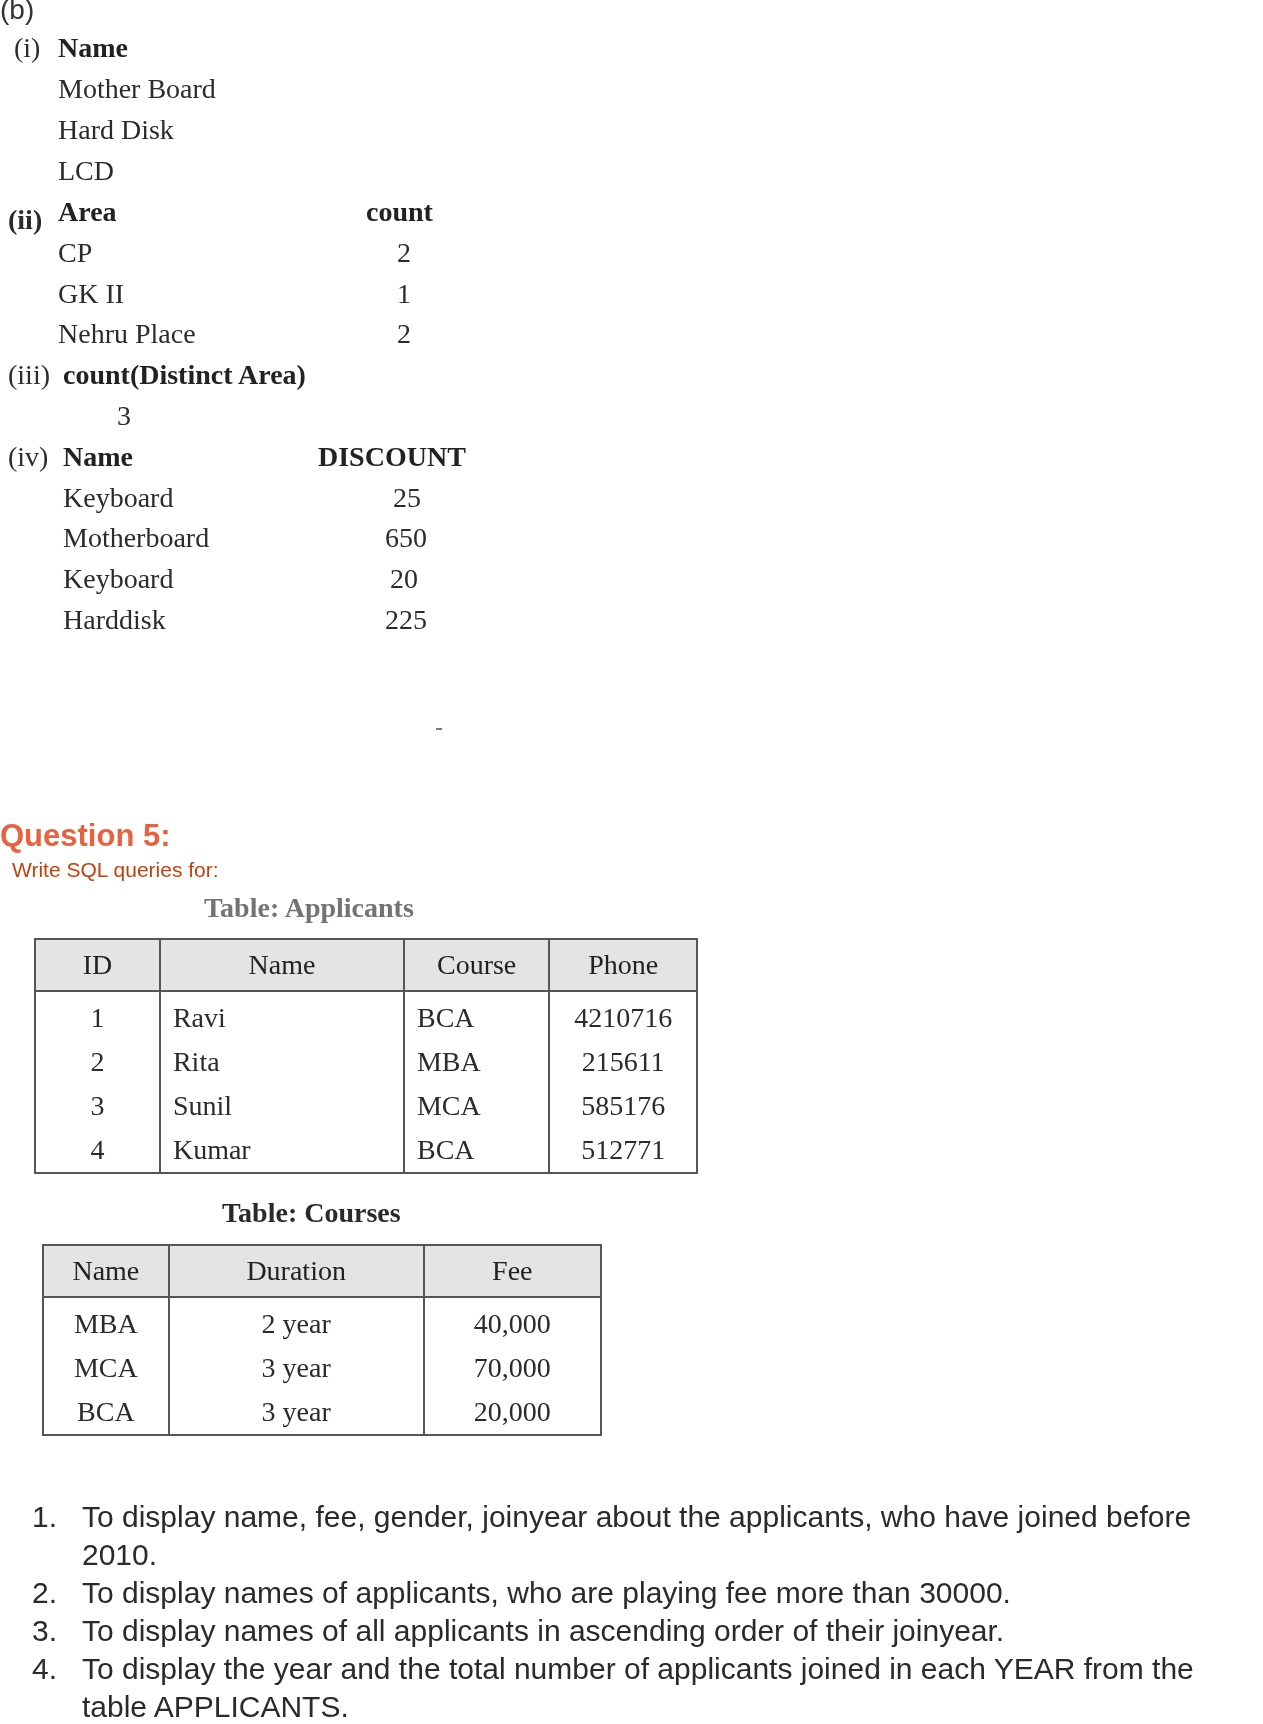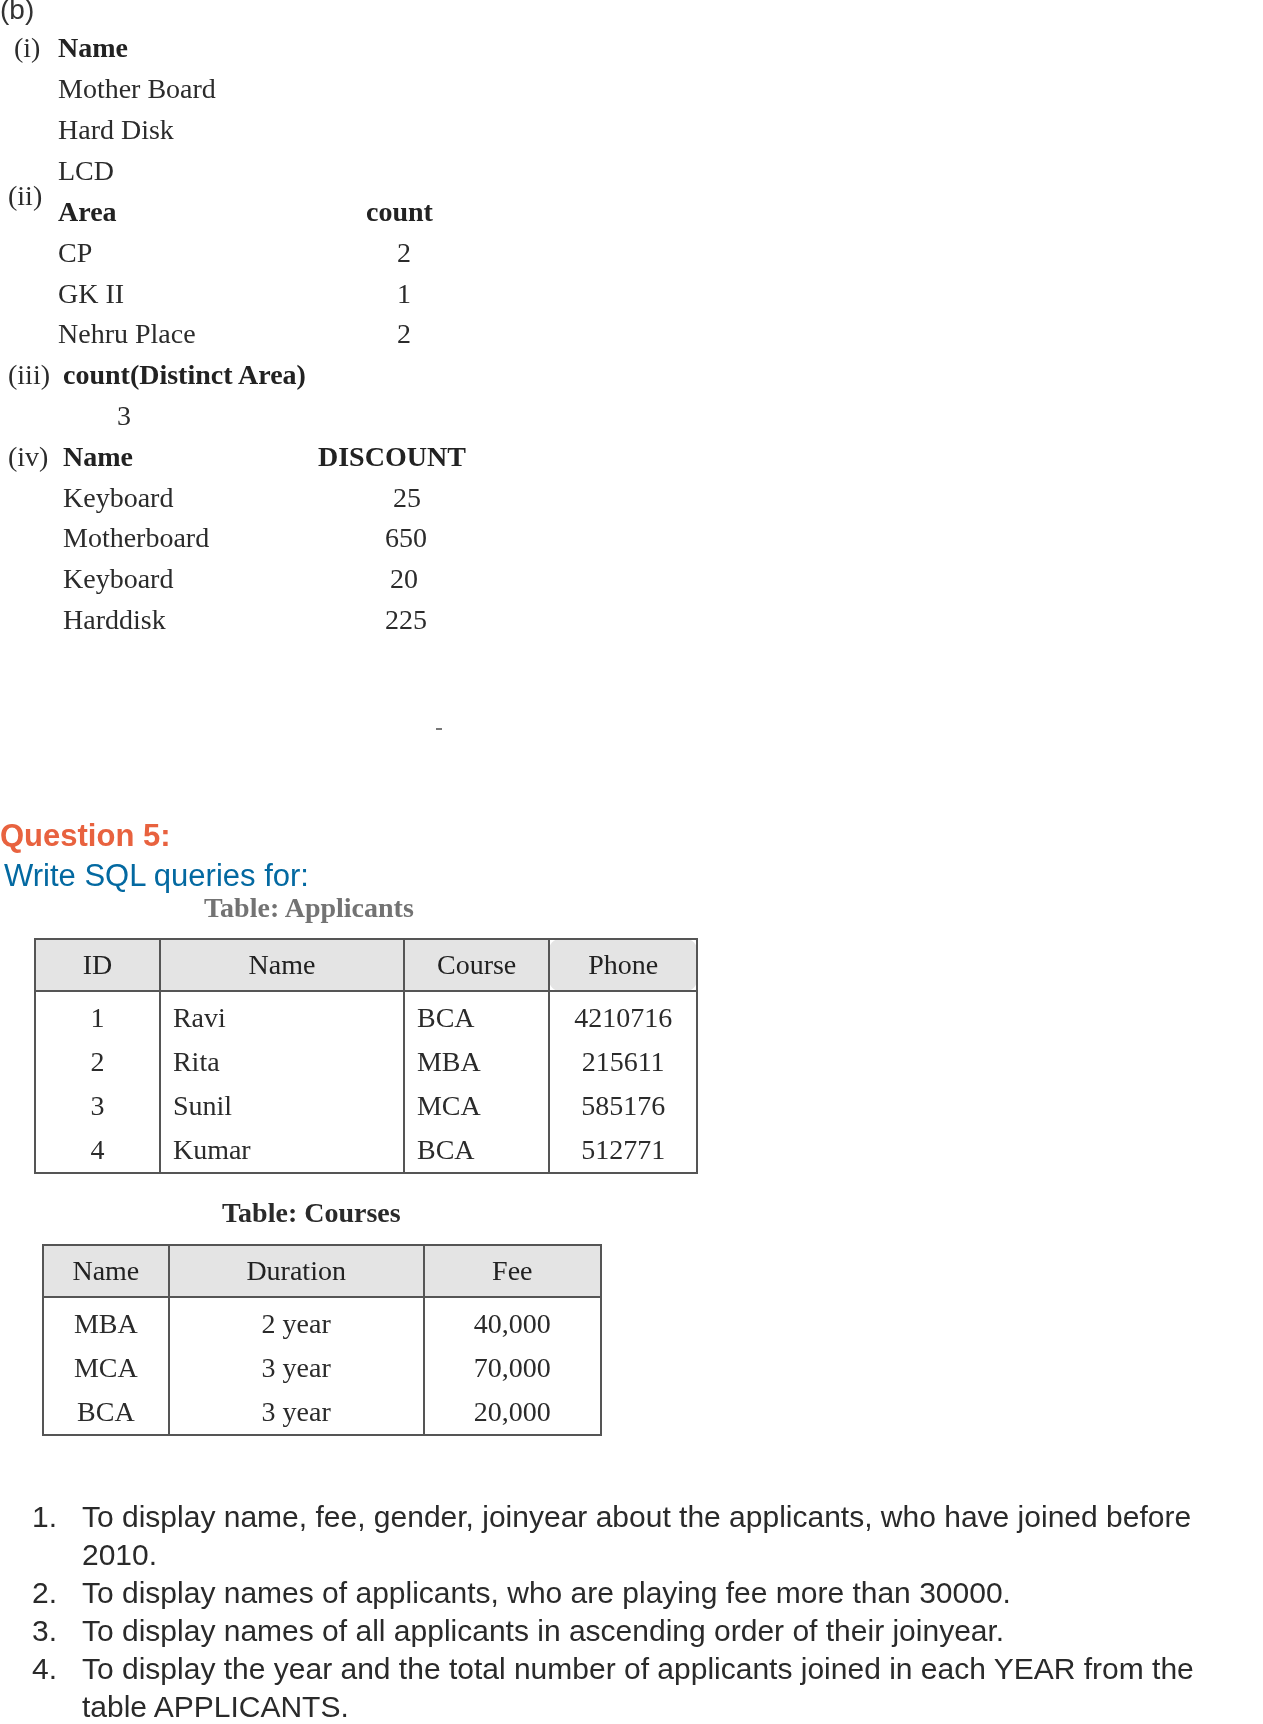--- a/index.html
+++ b/index.html
@@ -41,23 +41,23 @@
       color: #2b2b2b;
     }
 
     .q-title {
       left: 0px; top: 818px;
       font-size: 31px;
       font-weight: bold;
       color: #e8623f;
     }
     .q-sub {
-      left: 4px; top: 858px;
-      font-size: 31px;
-      color: #0369a1;
+      left: 12px; top: 858px;
+      font-size: 21px;
+      color: #c2410c;
     }
     .tbl-caption {
       font-size: 28px;
       font-weight: bold;
       color: #737373;
     }
     .tbl-caption.light {
       font-weight: normal;
       color: #2a2a2a;
     }
@@ -129,21 +129,21 @@
 
 <div>
   <div class="abs serif roman" style="left:14px; top:32px;">(i)</div>
   <div class="abs serif hdr" style="left:58px; top:32px;">Name</div>
   <div class="abs serif val" style="left:58px; top:73px;">Mother Board</div>
   <div class="abs serif val" style="left:58px; top:114px;">Hard Disk</div>
   <div class="abs serif val" style="left:58px; top:155px;">LCD</div>
 </div>
 
 <div>
-  <div class="abs serif roman" style="left:8px; top:180px;">(ii)</div>
+  <div class="abs serif roman" style="left:8px; top:204px;font-weight:bold;">(ii)</div>
   <div class="abs serif hdr" style="left:58px; top:196px;">Area</div>
   <div class="abs serif hdr" style="left:366px; top:196px;">count</div>
 
   <div class="abs serif val" style="left:58px; top:237px;">CP</div>
   <div class="abs serif val" style="left:397px; top:237px;">2</div>
 
   <div class="abs serif val" style="left:58px; top:278px;">GK II</div>
   <div class="abs serif val" style="left:397px; top:278px;">1</div>
 
   <div class="abs serif val" style="left:58px; top:318px;">Nehru Place</div>
@@ -179,21 +179,21 @@
 <div class="abs sans q-title">Question 5:</div>
 <div class="abs sans q-sub">Write SQL queries for:</div>
 
 <div class="abs serif tbl-caption" style="left:204px; top:892px;">Table: Applicants</div>
 <table class="dtable" style="left:34px; top:938px; width:664px;">
   <thead>
     <tr>
       <th class="c" style="width:108px;">ID</th>
       <th class="c" style="width:228px;">Name</th>
       <th class="c" style="width:128px;">Course</th>
-      <th class="c" style="width:130px;border-radius:11px;">Phone</th>
+      <th class="c" style="width:130px;">Phone</th>
     </tr>
   </thead>
   <tbody>
     <tr>
       <td class="c">1</td>
       <td class="l">Ravi</td>
       <td class="l">BCA</td>
       <td class="c">4210716</td>
     </tr>
     <tr>

